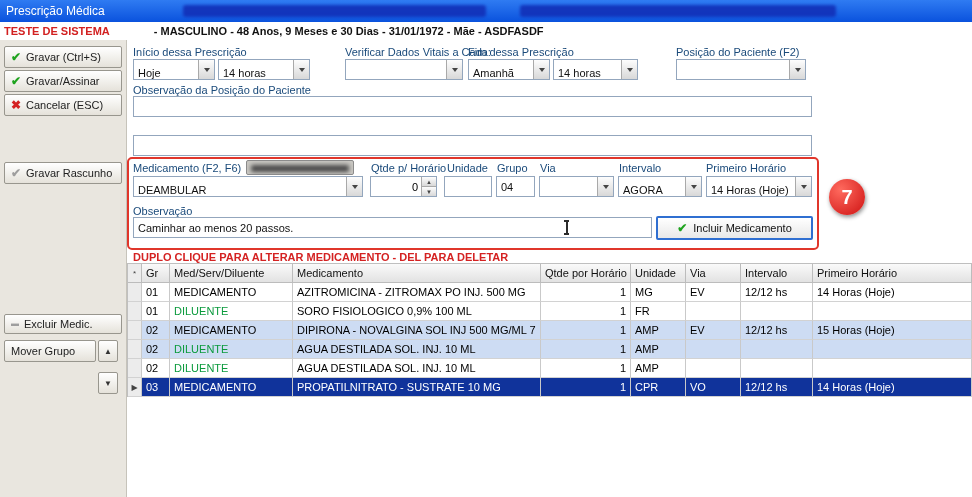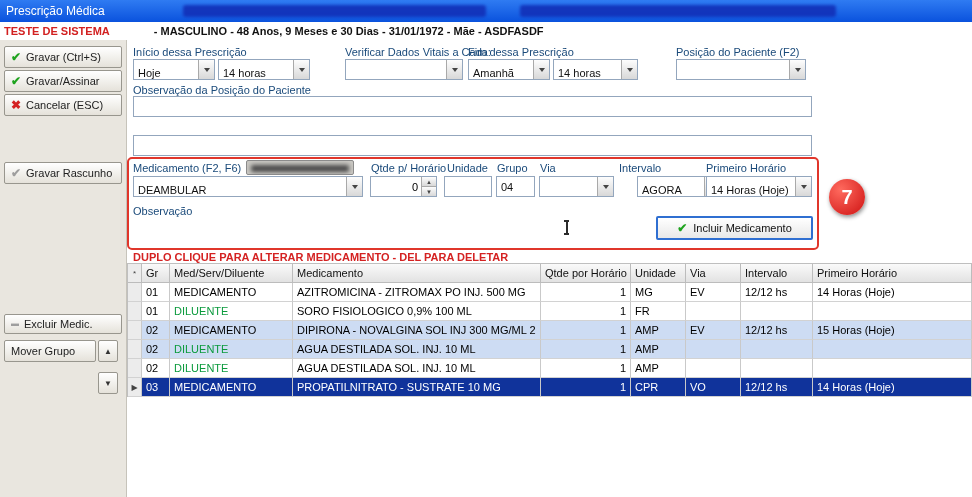--- a/index.html
+++ b/index.html
@@ -201,30 +201,31 @@
       <span class="sb">▲</span>
       <span class="sb">▼</span>
     </span>
   </div>
   <input class="tinput" style="left: 444px; top: 176px; width: 48px;" value="">
   <input class="tinput" style="left: 496px; top: 176px; width: 39px;" value="04">
   <div class="combo" style="left:539px; top:176px; width:75px;">
     <span class="val"></span>
     <span class="cbtn"></span>
   </div>
-  <div class="combo" style="left:618px; top:176px; width:84px;margin-left:19px;">
+  <div class="combo" style="left:618px; top:176px; width:84px;">
     <span class="val">AGORA</span>
     <span class="cbtn"></span>
   </div>
   <div class="combo" style="left:706px; top:176px; width:106px;">
     <span class="val">14 Horas (Hoje)</span>
     <span class="cbtn"></span>
   </div>
 
   <span class="lbl" style="left:133px; top:205px;">Observação</span>
+  <input class="tinput" style="left: 133px; top: 217px; width: 519px;" value="Caminhar ao menos 20 passos.">
   <span class="ibeam">
       <i></i>
     </span>
 
   <div class="incluir">
     <span class="ic ic-green">✔</span>
     <span>Incluir Medicamento</span>
   </div>
 
   <div class="badge7">
@@ -267,21 +268,21 @@
       <div class="cell">FR</div>
       <div class="cell"></div>
       <div class="cell"></div>
       <div class="cell"></div>
     </div>
 
     <div class="trow bg-blue">
       <div class="cell gut"></div>
       <div class="cell">02</div>
       <div class="cell">MEDICAMENTO</div>
-      <div class="cell">DIPIRONA - NOVALGINA  SOL INJ  300 MG/ML 2</div>
+      <div class="cell">DIPIRONA - NOVALGINA  SOL INJ  500 MG/ML 7</div>
       <div class="cell c-qtde">1</div>
       <div class="cell">AMP</div>
       <div class="cell">EV</div>
       <div class="cell">12/12 hs</div>
       <div class="cell">15 Horas (Hoje)</div>
     </div>
 
     <div class="trow bg-blue">
       <div class="cell gut"></div>
       <div class="cell">02</div>

